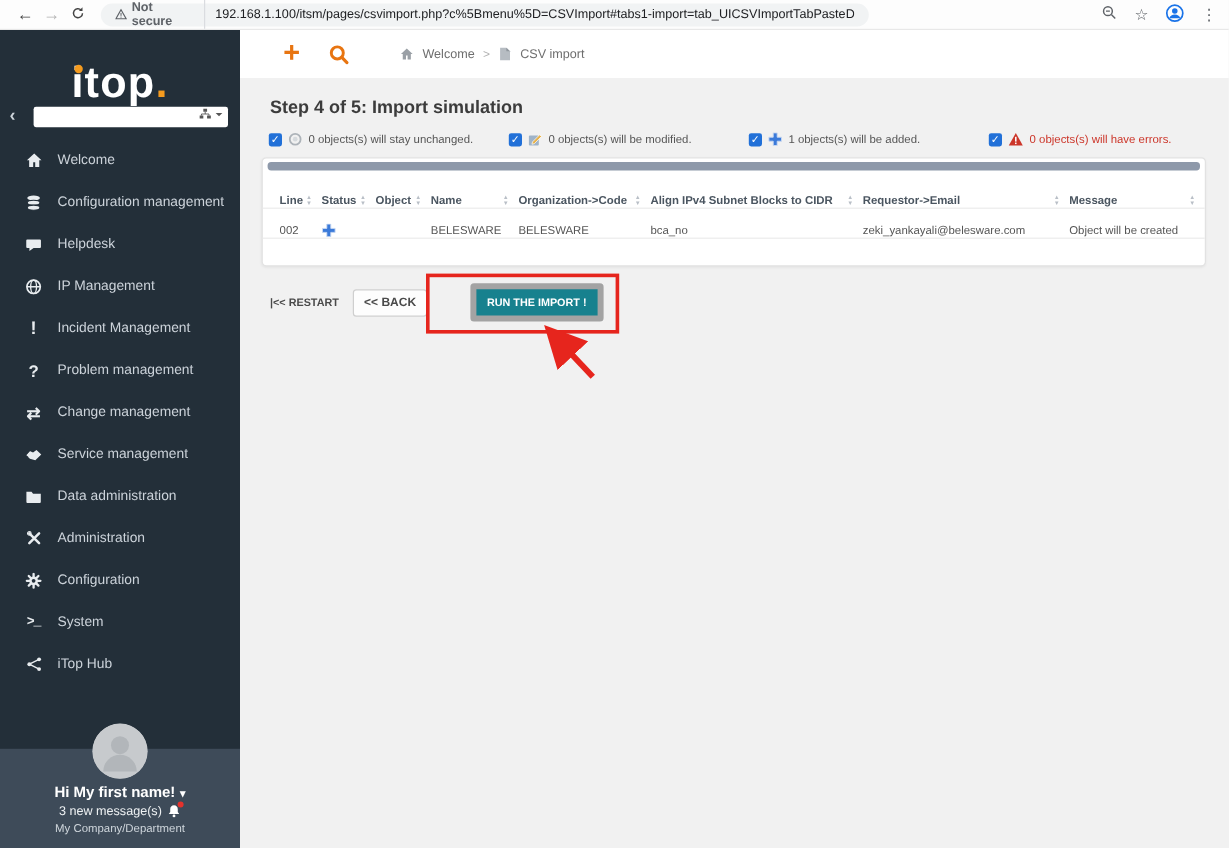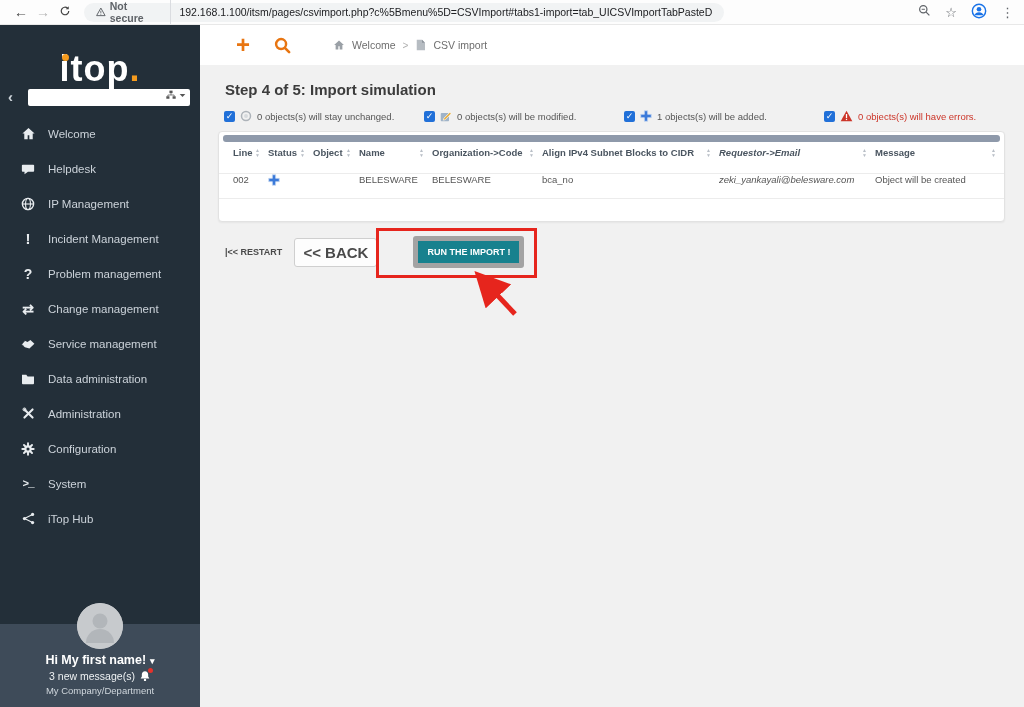--- a/index.html
+++ b/index.html
@@ -55,31 +55,31 @@
 
   .content { padding:14px 0 0 18px; }
   .page-title { font-size:15px; font-weight:bold; color:#3c3c3c; margin:2px 0 12px 7px; }
   .summary-row { display:flex; margin-left:6px; margin-bottom:9px; }
   .summary-item { width:200px; display:flex; align-items:center; gap:5px; font-size:9.5px; color:#555; }
   .summary-item .cb { width:11px; height:11px; border-radius:2px; background:#2170d8; color:#fff; font-size:9px; line-height:11px; text-align:center; cursor:pointer; flex:0 0 11px; }
   .summary-item.err { color:#cc3529; }
 
   .table-panel { position:relative; width:787px; background:#fff; border:1px solid #e2e2e2; border-radius:4px; box-shadow:0 1px 2px rgba(0,0,0,.05); }
   .scroll-strip { margin:3px 4px 0 4px; height:7px; background:#8e99aa; border-radius:3px; cursor:pointer; }
-  .trow { display:flex; align-items:flex-start; height:26px; padding-left:14px; font-size:9.5px; color:#555; }
+  .trow { display:flex; align-items:flex-end; height:26px; padding-left:14px; font-size:9.5px; color:#555; }
   .thead-row { font-weight:bold; color:#4a5560; margin-top:5px; }
   .tbody-row { border-top:1px solid #ececec; border-bottom:1px solid #ececec; }
   .tc { display:flex; align-items:center; overflow:hidden; white-space:nowrap; }
-  .c-line{width:35px;} .c-status{width:45px;} .c-object{width:46px;} .c-name{width:73px;} .c-org{width:110px;} .c-subnet{width:177px;} .c-email{width:156px;font-style:italic;} .c-msg{flex:1;}
+  .c-line{width:35px;} .c-status{width:45px;} .c-object{width:46px;} .c-name{width:73px;} .c-org{width:110px;} .c-subnet{width:177px;} .c-email{width:172px;} .c-msg{flex:1;}
   .sort { display:flex; flex-direction:column; color:#b9bfc7; font-size:5px; line-height:4.5px; margin-left:auto; margin-right:8px; cursor:pointer; }
   .blank-row { height:22px; }
 
   .buttons-row { display:flex; align-items:center; margin:14px 0 0 7px; }
   .btn-restart { font-size:9px; font-weight:bold; color:#4a4a4a; cursor:pointer; }
-  .btn-back { font-size:15px; font-weight:bold; color:#4a4a4a; background:#fdfdfd; border:1px solid #cfcfcf; border-radius:3px; padding:5px 8px; margin-left:12px; cursor:pointer; }
+  .btn-back { font-size:10px; font-weight:bold; color:#4a4a4a; background:#fdfdfd; border:1px solid #cfcfcf; border-radius:3px; padding:5px 8px; margin-left:12px; cursor:pointer; }
   .run-wrap { position:relative; margin-left:8px; }
   .btn-run { font-size:9px; font-weight:bold; color:#fff; background:#17818e; border:5px solid #a3a3a3; border-radius:3px; padding:6px 9px; cursor:pointer;margin-left:28px; }
   .ann-rect { position:absolute; left:-9px; top:-8px; right:-13px; bottom:-10px; border:3px solid #e6251d; pointer-events:none; }
   .ann-arrow { position:absolute; left:84px; top:32px; pointer-events:none; }
 </style>
 </head>
 <body>
 
 <div class="page">
 
@@ -149,20 +149,30 @@
         <span class="mi-ic">
             <svg width="15" height="15" viewBox="0 0 16 16">
               <path d="M8 2 1.5 8h2v6h3.6V9.8h1.8V14h3.6V8h2z" fill="#e8ecef"></path>
             </svg>
           </span>
         <span class="mi-label">Welcome</span>
       </div>
       <div class="menu-item">
         <span class="mi-ic">
             <svg width="14" height="14" viewBox="0 0 16 16">
+              <ellipse cx="8" cy="3.4" rx="6" ry="2.4" fill="#e8ecef"></ellipse>
+              <ellipse cx="8" cy="8" rx="6" ry="2.4" fill="#e8ecef" stroke="#232f39" stroke-width="1"></ellipse>
+              <ellipse cx="8" cy="12.6" rx="6" ry="2.4" fill="#e8ecef" stroke="#232f39" stroke-width="1"></ellipse>
+            </svg>
+          </span>
+        <span class="mi-label">Configuration management</span>
+      </div>
+      <div class="menu-item">
+        <span class="mi-ic">
+            <svg width="14" height="14" viewBox="0 0 16 16">
               <path d="M2 3h12a1 1 0 0 1 1 1v6a1 1 0 0 1-1 1H8l-4 3v-3H2a1 1 0 0 1-1-1V4a1 1 0 0 1 1-1z" fill="#e8ecef"></path>
             </svg>
           </span>
         <span class="mi-label">Helpdesk</span>
       </div>
       <div class="menu-item">
         <span class="mi-ic">
             <svg width="14" height="14" viewBox="0 0 16 16">
               <circle cx="8" cy="8" r="6.4" fill="none" stroke="#e8ecef" stroke-width="1.6"></circle>
               <ellipse cx="8" cy="8" rx="2.8" ry="6.4" fill="none" stroke="#e8ecef" stroke-width="1.3"></ellipse>

